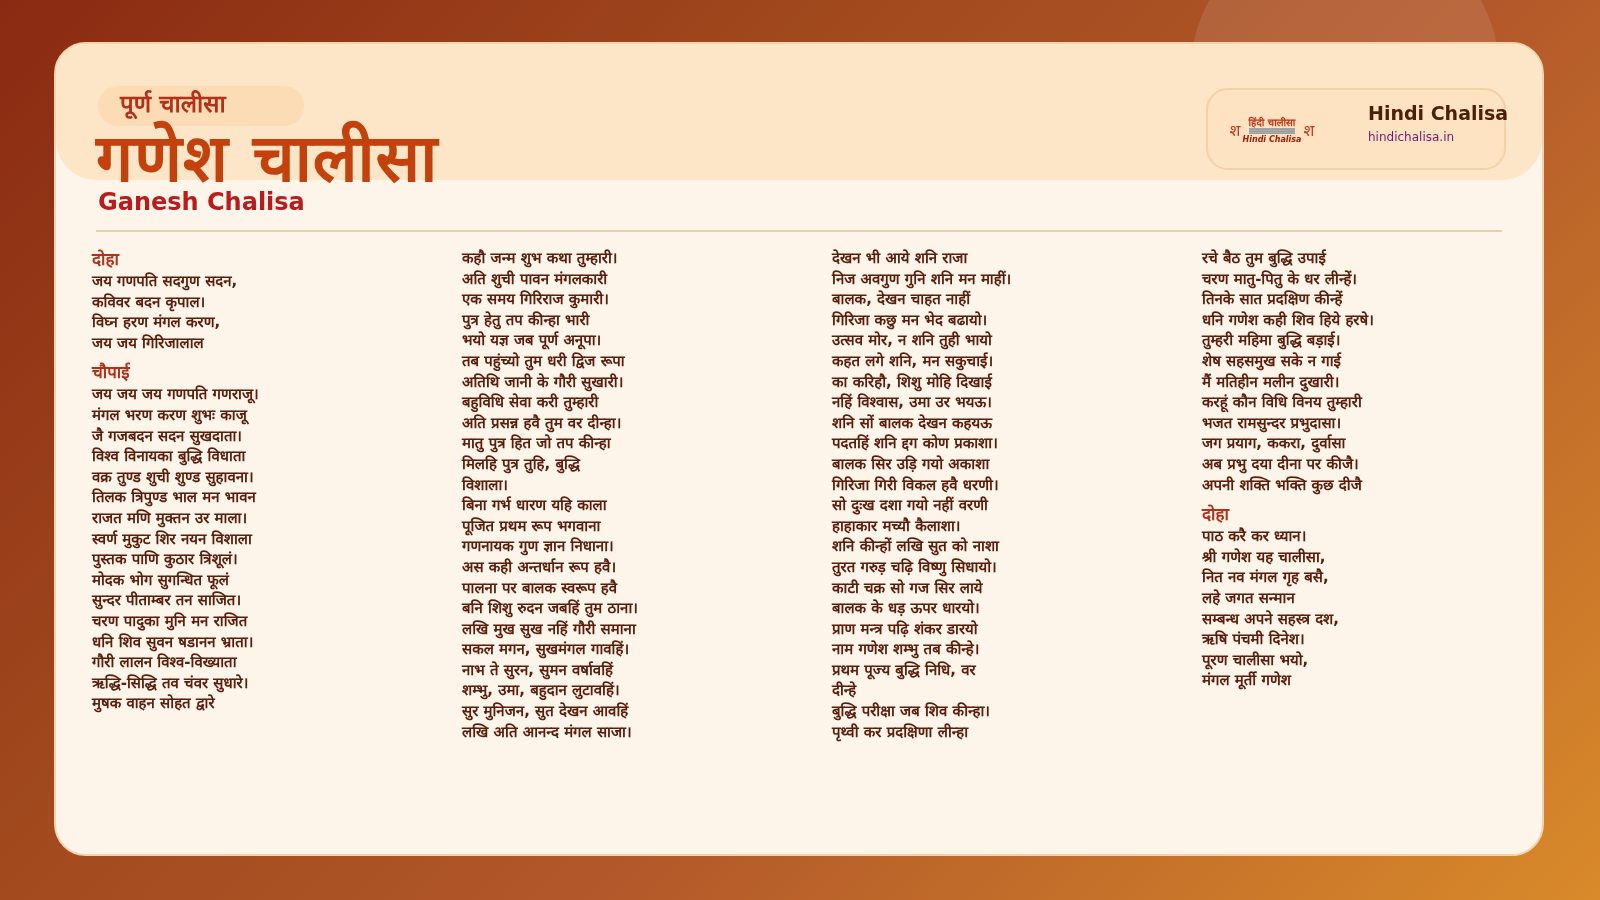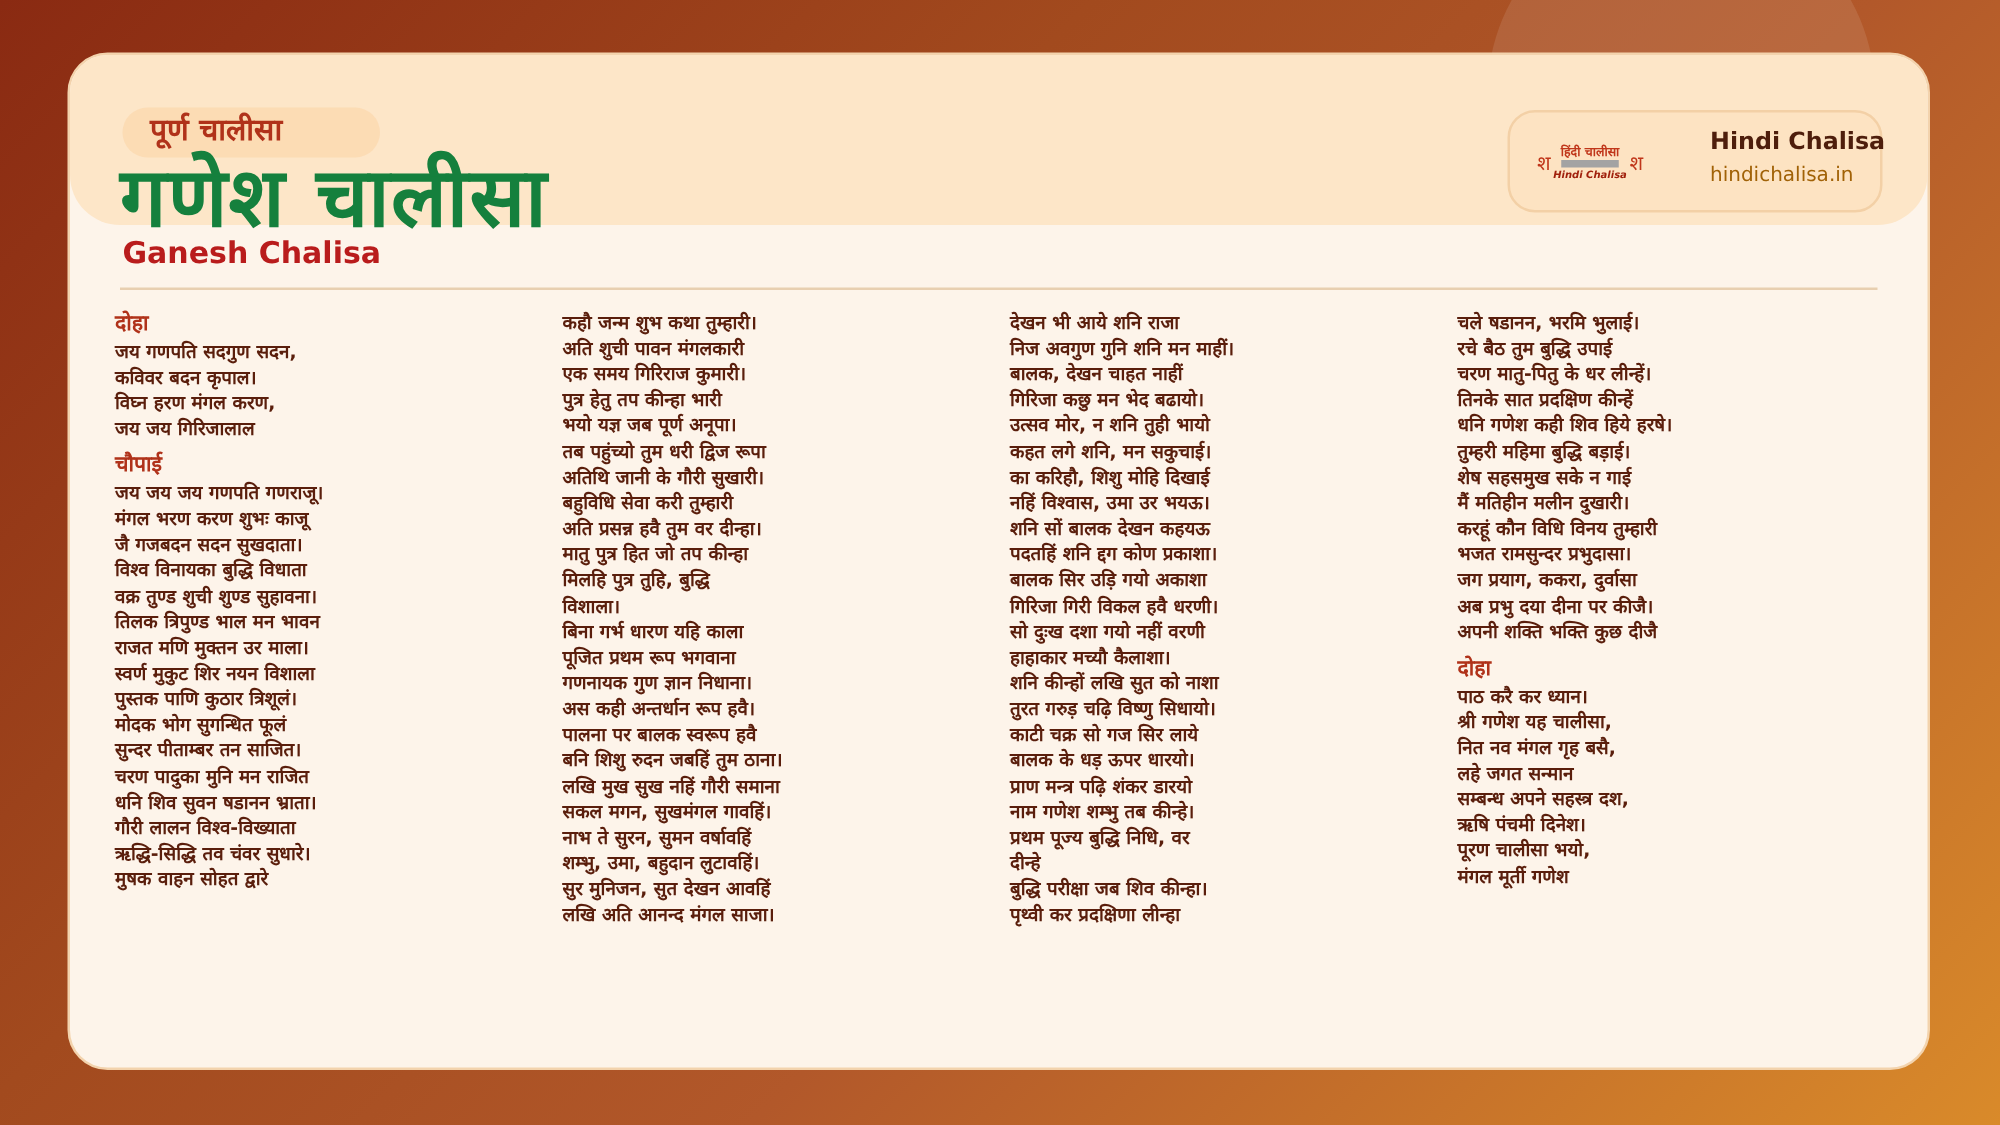--- a/index.html
+++ b/index.html
@@ -47,21 +47,21 @@
     font-size: 24px;
     color: #b0321a;
     line-height: 36px;
     font-weight: bold;
   }
   .main-title {
     position: absolute;
     left: 40px; top: 70px;
     font-size: 66px;
     font-weight: bold;
-    color: #15803d;
+    color: #c2410c;
     line-height: 90px;
     letter-spacing: 1px;
   }
   .subtitle {
     position: absolute;
     left: 42px; top: 140px;
     font-size: 24px;
     color: #b91c1c;
     font-weight: bold;
     line-height: 36px;
@@ -102,42 +102,42 @@
     position: absolute;
     left: 160px; top: 12px;
     font-size: 19px;
     font-weight: bold;
     color: #4e1e0c;
     white-space: nowrap;
   }
   .brand-url {
     position: absolute;
     left: 160px; top: 40px;
-    font-size: 16px;
-    color: #a16207;
+    font-size: 12px;
+    color: #701a75;
     white-space: nowrap;
   }
   .divider {
     position: absolute;
     left: 40px; right: 40px;
     top: 186px;
     height: 2px;
     background: #e8cfb0;
   }
   .columns {
     position: absolute;
     left: 36px; top: 204px;
     width: 1420px;
     display: flex;
   }
   .col {
     width: 358px;
     flex: none;
   }
-  .col + .col { margin-left: 0; }
+  .col + .col { margin-left: 12px; }
   .section-head {
     font-size: 17px;
     color: #b0321a;
     font-weight: bold;
     line-height: 22px;
     margin-bottom: 1px;
   }
   .section-head.spaced { margin-top: 8px; }
   .line {
     font-size: 15px;
@@ -246,21 +246,20 @@
         <div class="line">काटी चक्र सो गज सिर लाये</div>
         <div class="line">बालक के धड़ ऊपर धारयो।</div>
         <div class="line">प्राण मन्त्र पढ़ि शंकर डारयो</div>
         <div class="line">नाम गणेश शम्भु तब कीन्हे।</div>
         <div class="line">प्रथम पूज्य बुद्धि निधि, वर</div>
         <div class="line">दीन्हे</div>
         <div class="line">बुद्धि परीक्षा जब शिव कीन्हा।</div>
         <div class="line">पृथ्वी कर प्रदक्षिणा लीन्हा</div>
       </div>
       <div class="col">
-        <div class="line">चले षडानन, भरमि भुलाई।</div>
         <div class="line">रचे बैठ तुम बुद्धि उपाई</div>
         <div class="line">चरण मातु-पितु के धर लीन्हें।</div>
         <div class="line">तिनके सात प्रदक्षिण कीन्हें</div>
         <div class="line">धनि गणेश कही शिव हिये हरषे।</div>
         <div class="line">तुम्हरी महिमा बुद्धि बड़ाई।</div>
         <div class="line">शेष सहसमुख सके न गाई</div>
         <div class="line">मैं मतिहीन मलीन दुखारी।</div>
         <div class="line">करहूं कौन विधि विनय तुम्हारी</div>
         <div class="line">भजत रामसुन्दर प्रभुदासा।</div>
         <div class="line">जग प्रयाग, ककरा, दुर्वासा</div>

